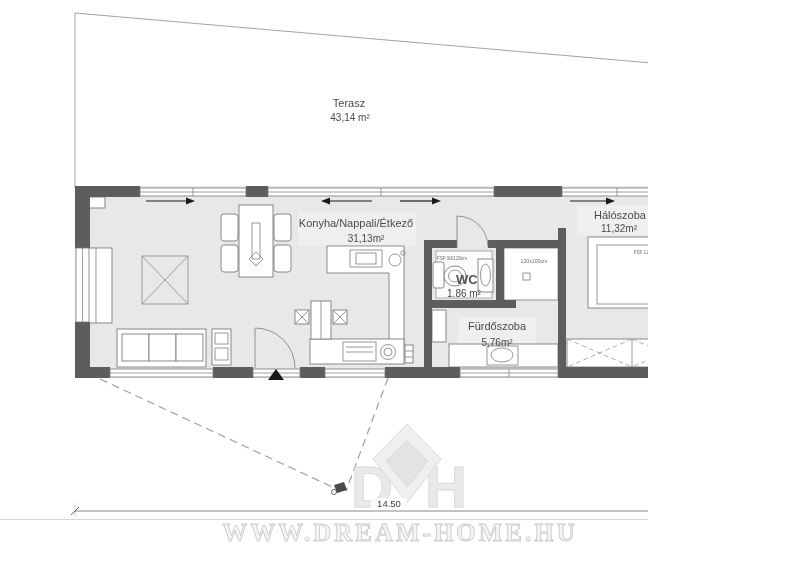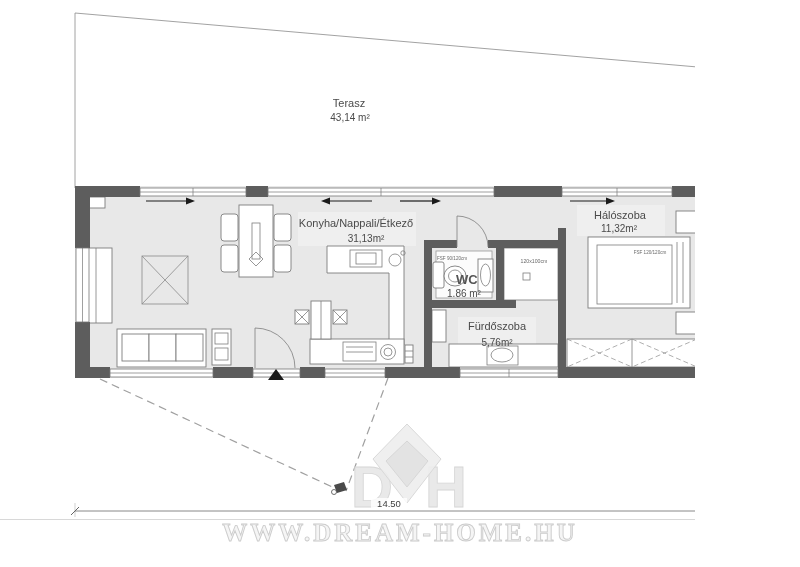--- a/index.html
+++ b/index.html
@@ -1,16 +1,16 @@
 <!DOCTYPE html>
 <html><head>
 <meta charset="utf-8">
 <style>
   html,body{margin:0;padding:0;background:#ffffff;}
-  .stage{position:relative;width:648px;height:567px;background:#ffffff;overflow:hidden;padding-left:47px;}
+  .stage{position:relative;width:648px;height:567px;background:#ffffff;overflow:hidden;}
   svg{position:absolute;top:0;left:0;}
   text{font-family:"Liberation Sans","DejaVu Sans",sans-serif;fill:#4a4a4a;}
   .room-name{font-size:11px;}
   .room-area{font-size:10px;}
   .tiny-label{font-size:4.6px;fill:#6a6a6a;}
   .small-label{font-size:5.2px;fill:#6a6a6a;}
   .wc-big{font-size:13px;font-weight:600;fill:#555;}
   .dim-text{font-size:9.5px;fill:#3d3d3d;}
   .furn{fill:#ffffff;stroke:#7d7d7d;stroke-width:0.9;}
   .furnline{stroke:#7d7d7d;stroke-width:0.8;fill:none;}

